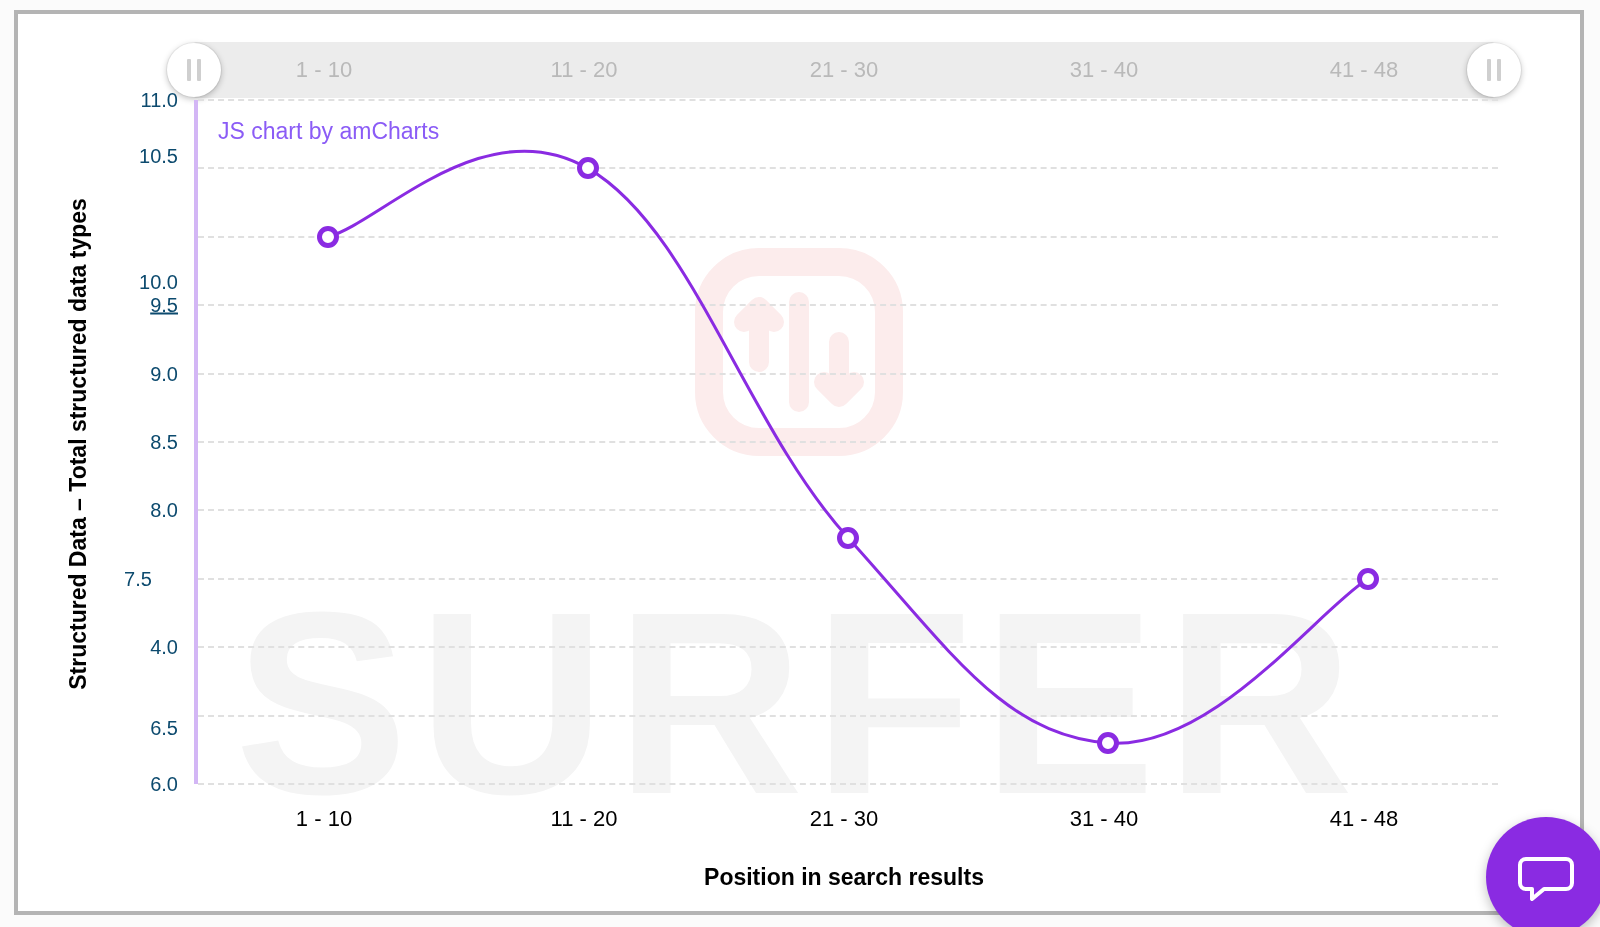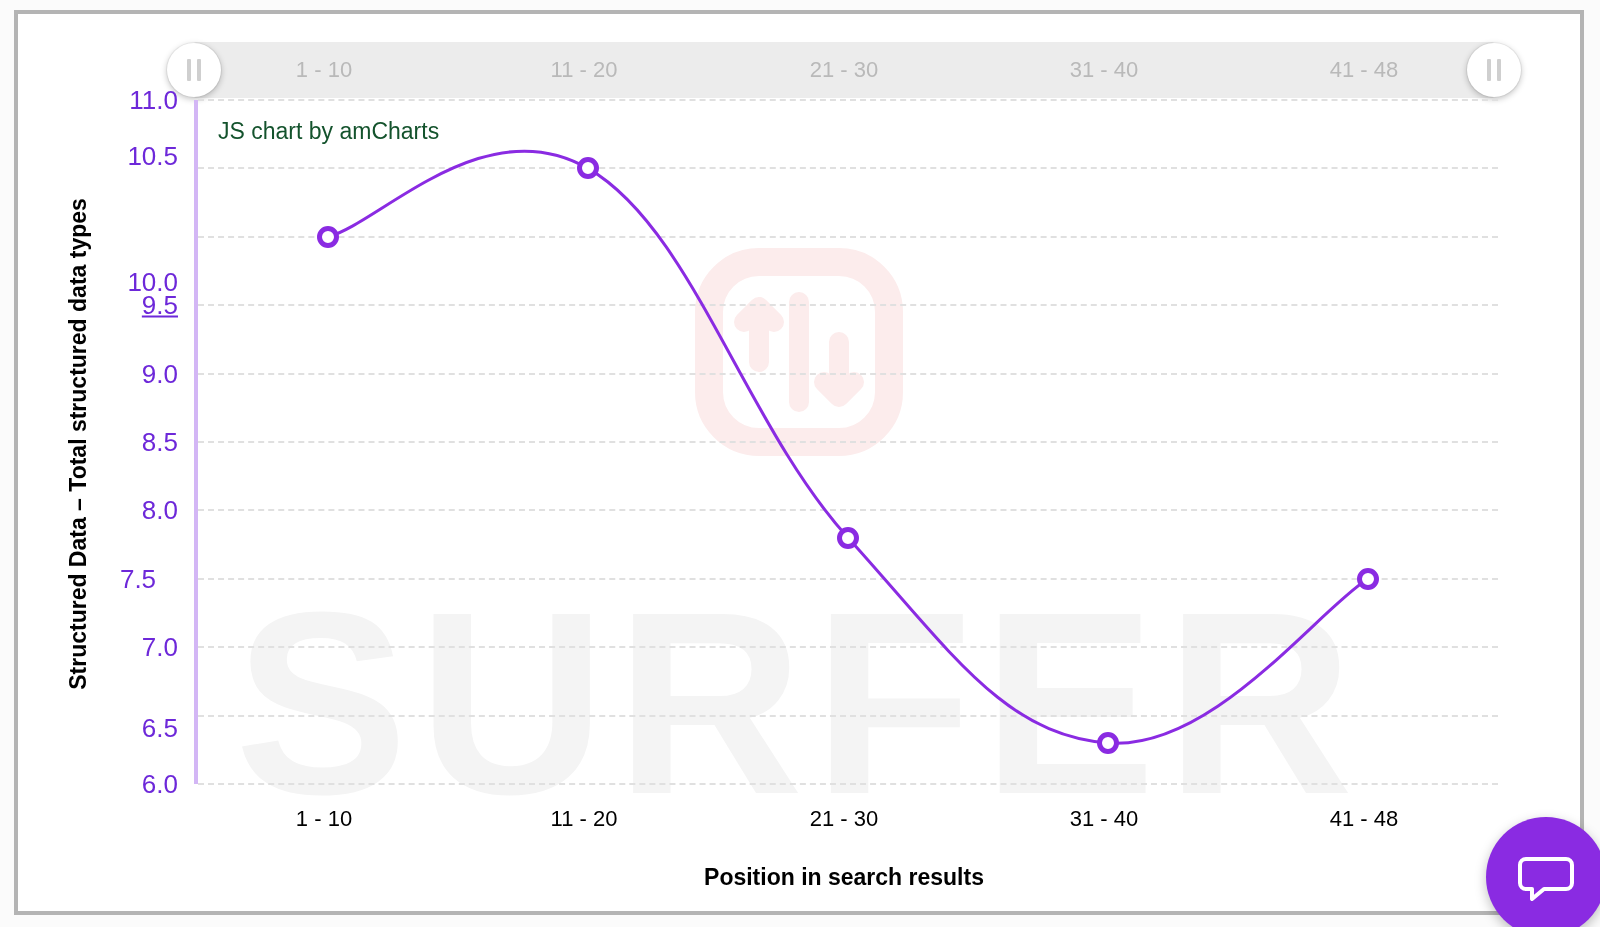--- a/index.html
+++ b/index.html
@@ -75,22 +75,22 @@
     position: absolute;
     left: 0;
     width: 100%;
     border-top: 2px dashed #e0e0e0;
     transform: translateY(-1px);
   }
   .y-tick {
     position: absolute;
     right: 1402px;
     transform: translateY(-50%);
-    font-size: 26px;
-    color: #6d28d9;
+    font-size: 20px;
+    color: #0c4a6e;
     text-align: right;
     width: 80px;
   }
   .x-tick {
     position: absolute;
     top: 792px;
     transform: translateX(-50%);
     font-size: 22px;
     color: #000;
     white-space: nowrap;
@@ -112,21 +112,21 @@
     transform: translateX(-50%);
     font-size: 23px;
     font-weight: bold;
     color: #000;
   }
   .credit {
     position: absolute;
     left: 200px;
     top: 104px;
     font-size: 23px;
-    color: #14532d;
+    color: #8b5cf6;
   }
   
   .watermark-text {
     position: absolute;
     left: 50%;
     top: 540px;
     transform: translateX(-50%);
     font-size: 260px;
     font-weight: 800;
     letter-spacing: 10px;
@@ -228,21 +228,21 @@
   <div class="y-axis-label">Structured Data – Total structured data types</div>
   <div class="x-axis-label">Position in search results</div>
 
   <div class="chat">
     <svg width="60" height="60" viewBox="0 0 60 60">
       <path d="M10 12 h40 a6 6 0 0 1 6 6 v18 a6 6 0 0 1 -6 6 h-22 l-12 10 v-10 h-6 a6 6 0 0 1 -6 -6 v-18 a6 6 0 0 1 6 -6 z" fill="none" stroke="#ffffff" stroke-width="4" stroke-linejoin="round"></path>
     </svg>
   </div>
 <div class="y-tick" style="top: 770px;">6.0</div>
     <div class="y-tick" style="top: 701.6px; margin-top: 12px;">6.5</div>
-    <div class="y-tick" style="top: 633.2px;">7.0</div>
+    <div class="y-tick" style="top: 633.2px;">4.0</div>
     <div class="y-tick" style="top: 564.8px; text-align: center;">7.5</div>
     <div class="y-tick" style="top: 496.4px;">8.0</div>
     <div class="y-tick" style="top: 428px;">8.5</div>
     <div class="y-tick" style="top: 359.6px;">9.0</div>
     <div class="y-tick" style="top: 291.2px; text-decoration: underline;">9.5</div>
     <div class="y-tick" style="top: 222.8px; margin-top: 45px;">10.0</div>
     <div class="y-tick" style="top: 142px;">10.5</div>
     <div class="y-tick" style="top: 86px;">11.0</div>
     <div class="x-tick" style="left: 306px;">1 - 10</div>
     <div class="x-tick" style="left: 566px;">11 - 20</div>

